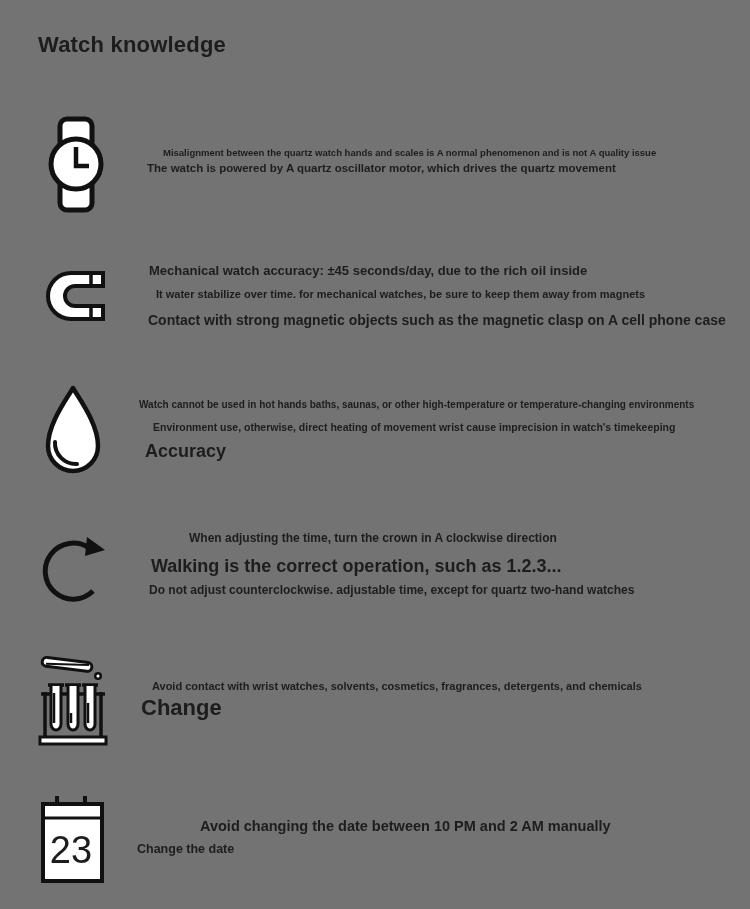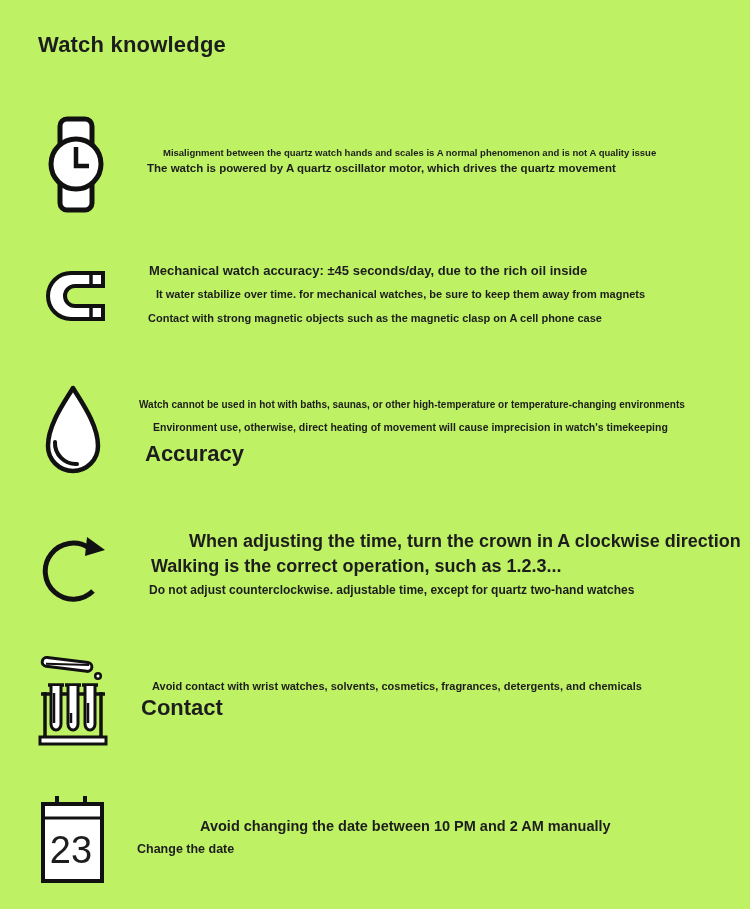--- a/index.html
+++ b/index.html
@@ -1,31 +1,31 @@
 <!DOCTYPE html>
 <html><head>
 <meta charset="utf-8">
 <style>
   html,body{margin:0;padding:0;background:#fff;}
   .page{
-    position:relative;width:750px;height:909px;background:#bef264;
+    position:relative;width:750px;height:909px;background:#737373;
     font-family:"Liberation Sans",sans-serif;color:#1d1d1d;overflow:hidden;
   }
   .l{position:absolute;white-space:nowrap;font-weight:700;color:#1d1d1d;line-height:1.2;}
   .ic{position:absolute;display:block;}
   .title{left:38px;top:32px;font-size:22px;letter-spacing:.2px;}
   .s1l1{left:163px;top:147px;font-size:9.5px}
   .s1l2{left:147px;top:162px;font-size:11.5px}
   .s2l1{left:149px;top:263px;font-size:13px}
   .s2l2{left:156px;top:288px;font-size:11px}
-  .s2l3{left:148px;top:312px;font-size:11px}
+  .s2l3{left:148px;top:312px;font-size:14px}
   .s3l1{left:139px;top:399px;font-size:10px}
   .s3l2{left:153px;top:421px;font-size:10.5px}
-  .s3h{left:145px;top:441px;font-size:22px}
-  .s4l1{left:189px;top:531px;font-size:18px}
+  .s3h{left:145px;top:441px;font-size:18px}
+  .s4l1{left:189px;top:531px;font-size:12px}
   .s4l2{left:151px;top:556px;font-size:18px}
   .s4l3{left:149px;top:583px;font-size:12px}
   .s5l1{left:152px;top:680px;font-size:11px}
   .s5h{left:141px;top:695px;font-size:22px}
   .s6l1{left:200px;top:818px;font-size:14.5px}
   .s6h{left:137px;top:842px;font-size:12.5px}
   .i1{left:46px;top:116px;width:60px;height:97px}
   .i2{left:40px;top:266px;width:66px;height:60px}
   .i3{left:40px;top:384px;width:66px;height:96px}
   .i4{left:42px;top:527px;width:64px;height:80px}
@@ -58,22 +58,22 @@
     <div class="l s2l1">Mechanical watch accuracy: ±45 seconds/day, due to the rich oil inside</div>
     <div class="l s2l2">It water stabilize over time. for mechanical watches, be sure to keep them away from magnets</div>
     <div class="l s2l3">Contact with strong magnetic objects such as the magnetic clasp on A cell phone case</div>
   </div>
 
   <div>
     <svg class="ic i3" viewBox="0 0 66 96" aria-hidden="true">
       <path d="M33 4 C26 16 8 40 8 62 A25 25 0 0 0 58 62 C58 40 40 16 33 4 Z" fill="#fff" stroke="#111" stroke-width="4.5" stroke-linejoin="round"></path>
       <path d="M15 58 A21 21 0 0 0 37 80" fill="none" stroke="#111" stroke-width="4" stroke-linecap="round"></path>
     </svg>
-    <div class="l s3l1">Watch cannot be used in hot with baths, saunas, or other high-temperature or temperature-changing environments</div>
-    <div class="l s3l2">Environment use, otherwise, direct heating of movement will cause imprecision in watch's timekeeping</div>
+    <div class="l s3l1">Watch cannot be used in hot hands baths, saunas, or other high-temperature or temperature-changing environments</div>
+    <div class="l s3l2">Environment use, otherwise, direct heating of movement wrist cause imprecision in watch's timekeeping</div>
     <div class="l s3h">Accuracy</div>
   </div>
 
   <div>
     <svg class="ic i4" viewBox="0 0 64 80" aria-hidden="true">
       <path d="M51 64 A28 28 0 1 1 47 21" fill="none" stroke="#111" stroke-width="5"></path>
       <polygon points="45,10 63,23 43,29" fill="#111"></polygon>
     </svg>
     <div class="l s4l1">When adjusting the time, turn the crown in A clockwise direction</div>
     <div class="l s4l2">Walking is the correct operation, such as 1.2.3...</div>
@@ -95,21 +95,21 @@
       <line x1="16" y1="48" x2="16" y2="78" stroke="#111" stroke-width="2.5"></line>
       <line x1="27" y1="40" x2="43" y2="40" stroke="#111" stroke-width="3.5"></line>
       <path d="M30 41 V79 A5 6 0 0 0 40 79 V41" fill="#fff" stroke="#111" stroke-width="3"></path>
       <line x1="33" y1="68" x2="33" y2="78" stroke="#111" stroke-width="2.5"></line>
       <line x1="44" y1="40" x2="60" y2="40" stroke="#111" stroke-width="3.5"></line>
       <path d="M47 41 V79 A5 6 0 0 0 57 79 V41" fill="#fff" stroke="#111" stroke-width="3"></path>
       <line x1="50" y1="58" x2="50" y2="78" stroke="#111" stroke-width="2.5"></line>
       <rect x="2" y="92" width="66" height="7" fill="#fff" stroke="#111" stroke-width="3"></rect>
     </svg>
     <div class="l s5l1">Avoid contact with wrist watches, solvents, cosmetics, fragrances, detergents, and chemicals</div>
-    <div class="l s5h">Contact</div>
+    <div class="l s5h">Change</div>
   </div>
 
   <div>
     <svg class="ic i6" viewBox="0 0 65 91" aria-hidden="true">
       <line x1="17" y1="3" x2="17" y2="15" stroke="#111" stroke-width="4"></line>
       <line x1="45" y1="3" x2="45" y2="15" stroke="#111" stroke-width="4"></line>
       <rect x="3" y="11" width="59" height="77" fill="#fff" stroke="#111" stroke-width="4"></rect>
       <line x1="3" y1="25" x2="62" y2="25" stroke="#111" stroke-width="3"></line>
       <text x="31" y="70" font-size="38" text-anchor="middle" font-weight="400" font-family="'Liberation Sans',sans-serif" fill="#1d1d1d">23</text>
     </svg>

